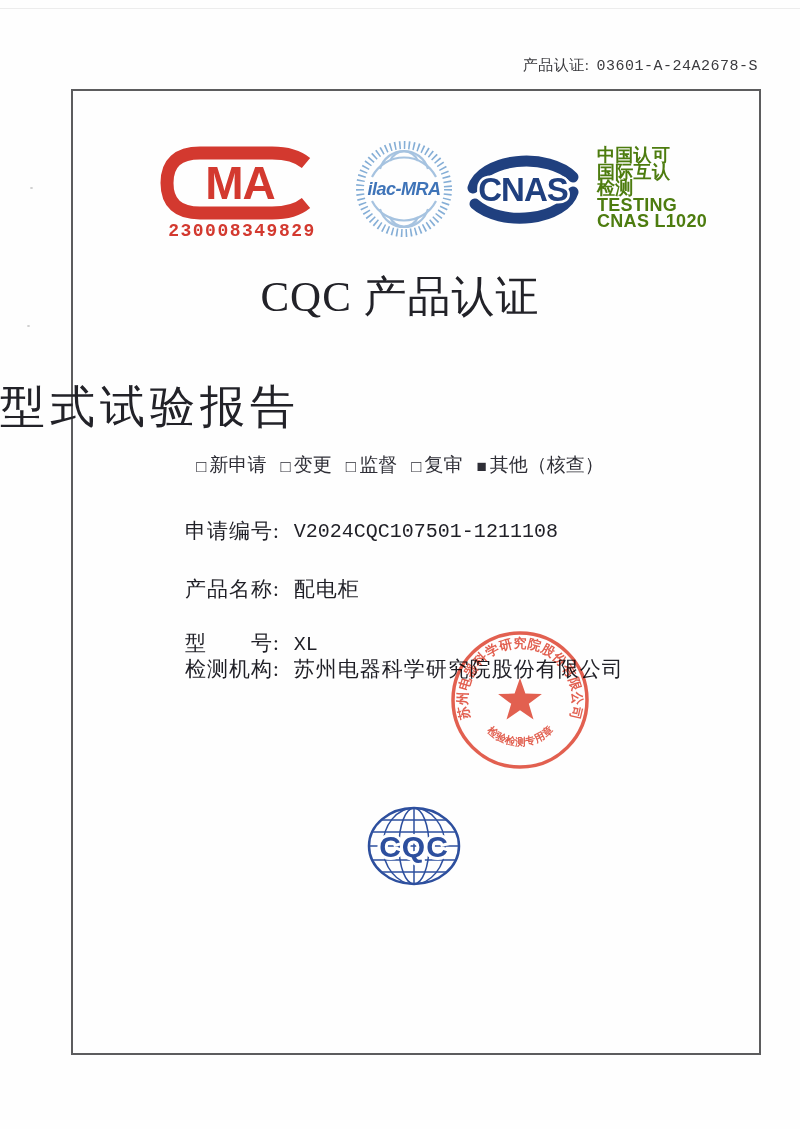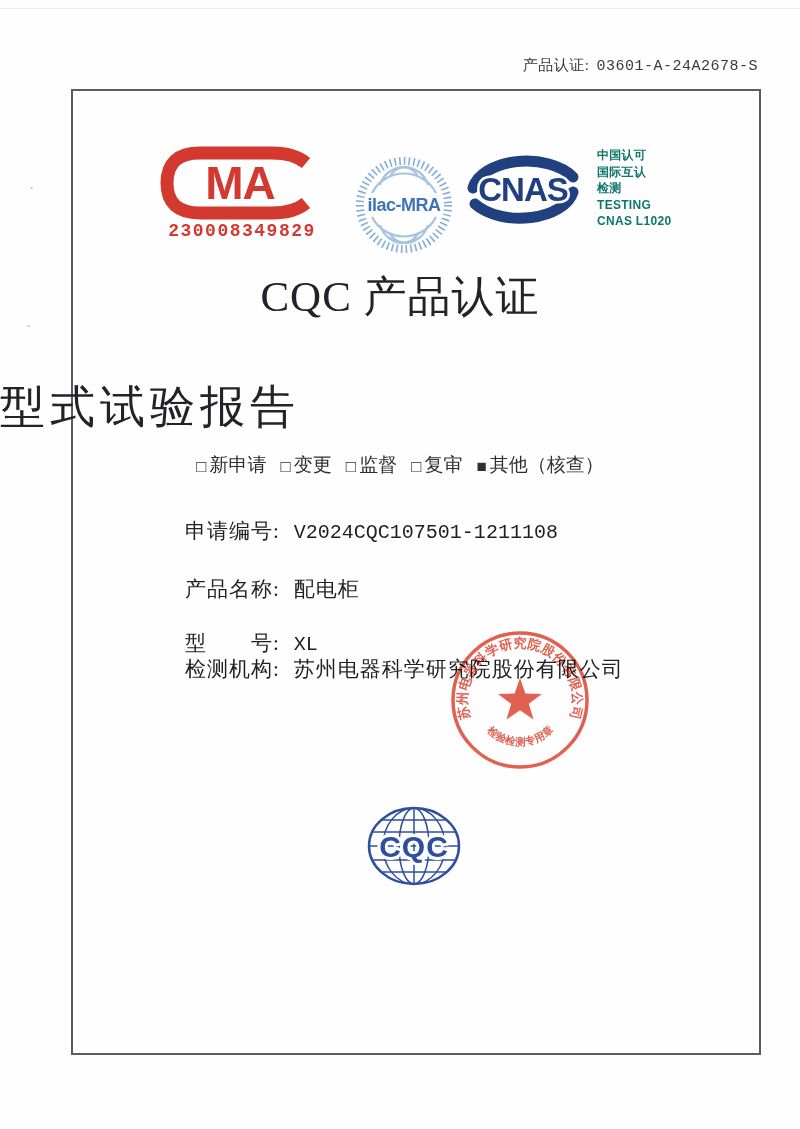--- a/index.html
+++ b/index.html
@@ -14,42 +14,42 @@
 
   .report-line { position:absolute; top:56px; right:42px; font-size:15px; color:#3a3a3e; letter-spacing:.5px; white-space:nowrap; }
   .report-line .num { font-family:"Liberation Mono","DejaVu Sans Mono",monospace; font-size:15px; margin-left:7px; letter-spacing:.5px; }
 
   .frame { position:absolute; left:71px; top:89px; width:686px; height:962px; border:2px solid #5c5c5e; }
 
   .cma-block { position:absolute; left:156px; top:146px; width:172px; text-align:center; }
   .cma-number { color:#d3392f; font-weight:bold; font-size:18px; letter-spacing:1.5px;
                 font-family:Liberation Mono, monospace; margin-top:-3px; }
 
-  .ilac-block { position:absolute; left:354px; top:155px; width:100px; height:100px; }
+  .ilac-block { position:absolute; left:354px; top:139px; width:100px; height:100px;font-style:italic; }
   .cnas-block { position:absolute; left:465px; top:146px; width:116px; height:86px; }
   .cnas-caption { position:absolute; left:597px; top:147px;
                   font-family:"Liberation Sans","DejaVu Sans",sans-serif;
-                  font-weight:bold; color:#0f766e; font-size:12px; line-height:16.5px; letter-spacing:.3px; }
+                  font-weight:bold; color:#4d7c0f; font-size:18px; line-height:16.5px; letter-spacing:.3px; }
 
   .title1 { position:absolute; top:268px; left:0; width:100%; text-align:center;
             font-size:43px; letter-spacing:1px; color:#222228; }
   .title2 { position:absolute; top:357px; left:0; width:100%; 
             font-size:45px; letter-spacing:5px; color:#222228;margin-top:20px; }
 
   .checkbox-row { position:absolute; top:452px; left:0; width:100%;
                   display:flex; justify-content:center; gap:14px;
                   font-size:19px; color:#2e2e36; white-space:nowrap; }
   .cb-item { display:flex; align-items:center; gap:3px; }
   .cb-mark { font-size:17px; line-height:1; position:relative; top:1px; }
 
   .field { position:absolute; left:185px; font-size:21px; color:#1f1f26; display:flex; align-items:baseline; white-space:nowrap; }
   .field .label { letter-spacing:1px; }
   .field .value { margin-left:14px; letter-spacing:1px; }
   .field .value.mono { font-family:"Liberation Mono","DejaVu Sans Mono",monospace; font-size:20px; letter-spacing:0; }
-  .f0 { top:517px; } .f1 { top:575px; } .f2 { top:629px; } .f3 { top:655px; }
+  .f0 { top:517px;align-items:center; } .f1 { top:575px; } .f2 { top:629px; } .f3 { top:655px; }
 
   .stamp { position:absolute; left:444px; top:624px; width:152px; height:152px;
            mix-blend-mode:multiply; opacity:.88; }
 
   .cqc-block { position:absolute; left:364px; top:803px; width:100px; height:86px; }
 </style>
 </head>
 <body>
 
 <div class="page">

